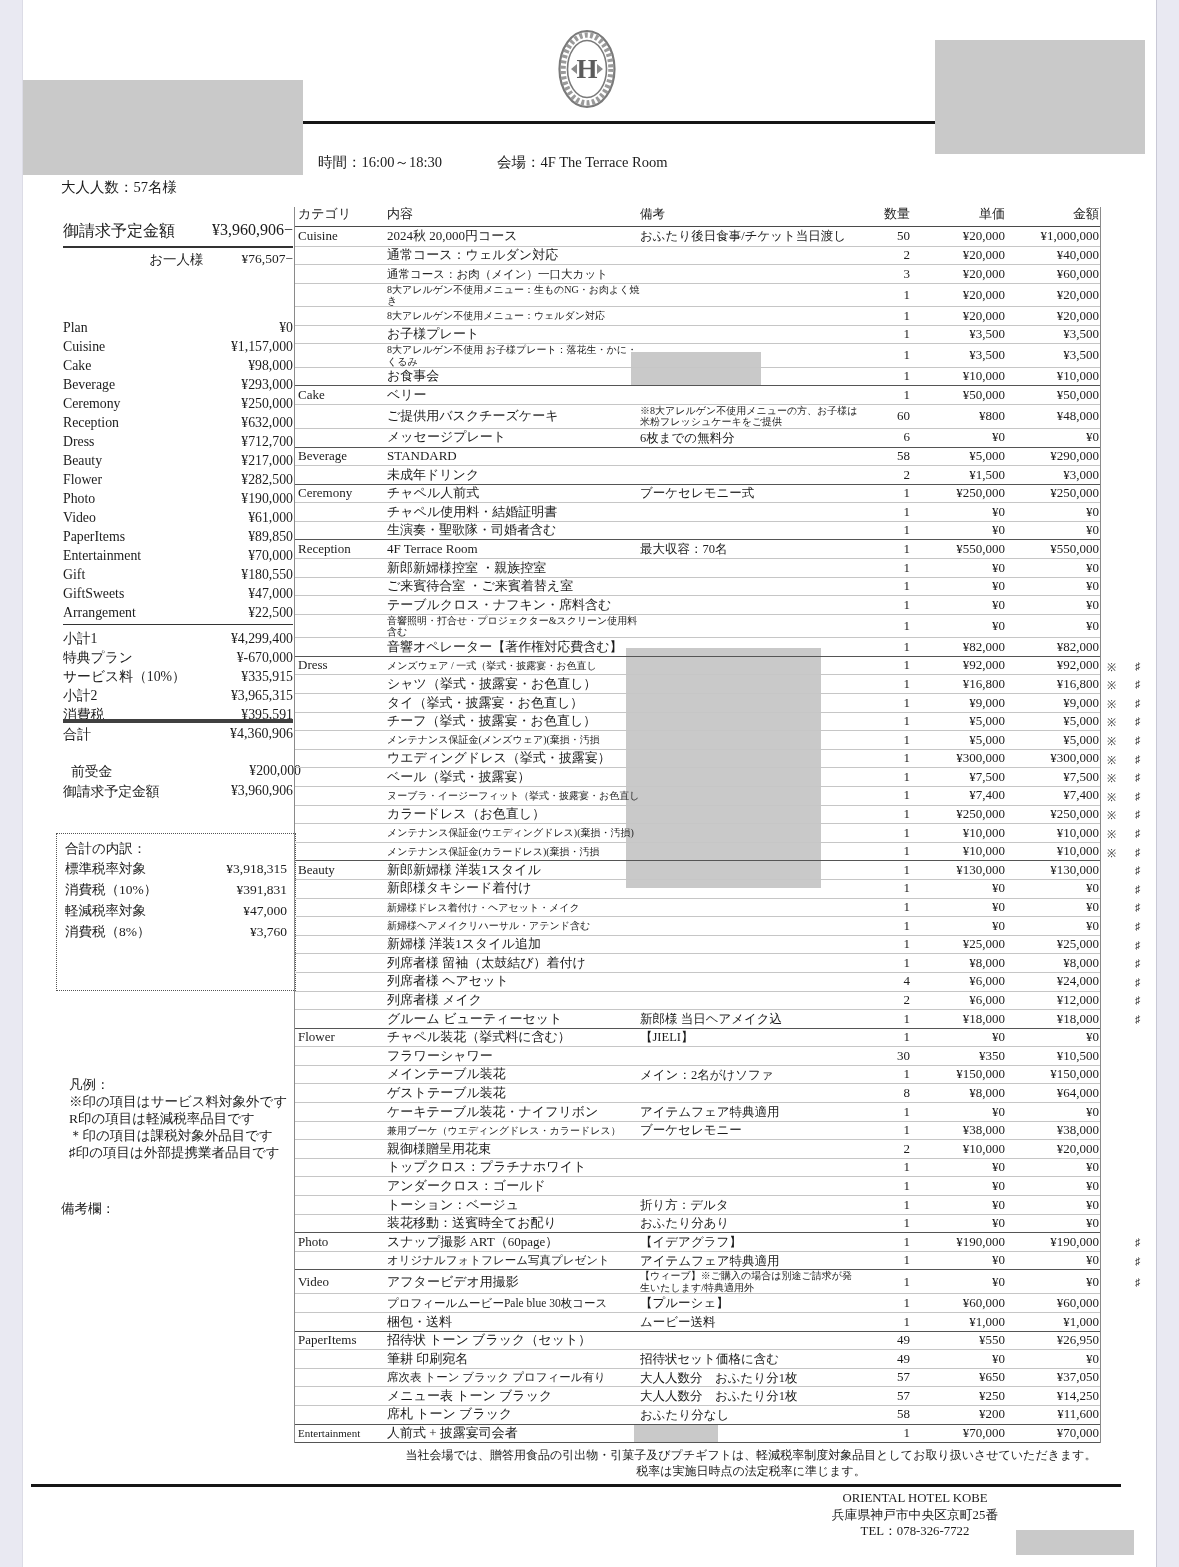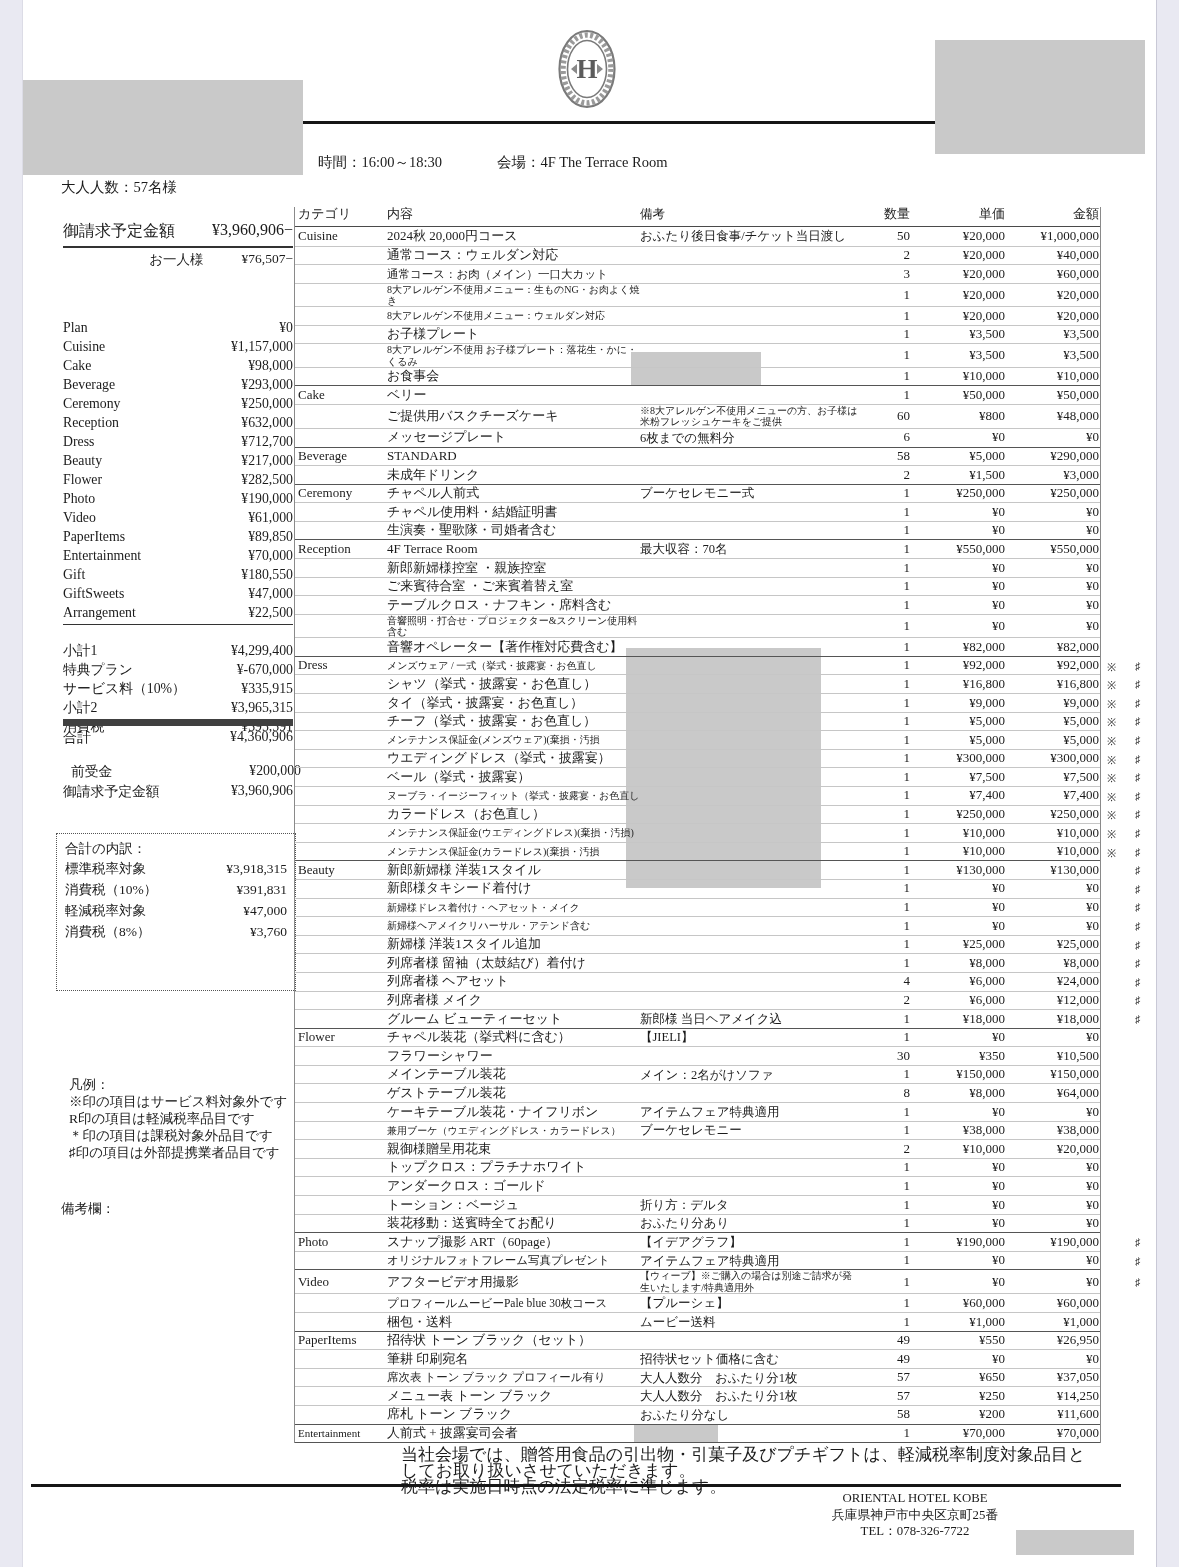--- a/index.html
+++ b/index.html
@@ -21,23 +21,23 @@
   .time-line{position:absolute;left:295px;top:153px;font-size:14.5px;white-space:nowrap;}
   .time-line span{margin-right:55px;}
   .adults{position:absolute;left:38px;top:178px;font-size:14.5px;}
   
   .billing-line{position:absolute;left:40px;top:221px;width:230px;display:flex;justify-content:space-between;
     font-size:16px;border-bottom:2px solid #333;padding-bottom:4px;}
   .perperson-line{position:absolute;left:40px;top:251px;width:230px;display:flex;justify-content:flex-end;gap:38px;font-size:13.5px;}
   .side-list{position:absolute;left:40px;width:230px;font-size:13.8px;}
   .side-row{display:flex;justify-content:space-between;height:19px;line-height:19px;white-space:nowrap;}
   #cat-list{top:318px;}
-  #sub-list{top:624px;border-top:1px solid #333;padding-top:16px;}
+  #sub-list{top:624px;border-top:1px solid #333;padding-top:4px;}
   .total-line{position:absolute;left:40px;top:719px;width:230px;display:flex;justify-content:space-between;
-    border-top:7px solid #404040;padding-top:3px;font-size:14px;}
+    border-top:4px solid #404040;padding-top:3px;font-size:14px;}
   .advance-line{position:absolute;left:48px;top:763px;width:230px;display:flex;justify-content:space-between;font-size:13.8px;}
   .billing2-line{position:absolute;left:40px;top:783px;width:230px;display:flex;justify-content:space-between;font-size:13.8px;}
   .tax-box{position:absolute;left:33px;top:833px;width:240px;height:158px;border:1px dotted #555;
     font-size:13.5px;padding:6px 8px;box-sizing:border-box;}
   .tax-box .side-row{height:21px;line-height:21px;}
   .legend{position:absolute;left:46px;top:1076px;font-size:13.5px;line-height:17px;}
   .remarks{position:absolute;left:38px;top:1200px;font-size:13.5px;}
   
   .logo{position:absolute;left:534px;top:28px;}
   
@@ -56,21 +56,21 @@
   .desc.s{font-size:10px;}
   .note{width:218px;flex:0 0 218px;font-size:12.5px;}
   .note.s{font-size:10px;line-height:1.15;}
   .qty{width:52px;flex:0 0 52px;text-align:right;font-size:13px;}
   .unit{width:95px;flex:0 0 95px;text-align:right;font-size:13px;}
   .amt{width:94px;flex:0 0 94px;text-align:right;font-size:13px;}
   .mk{position:absolute;top:50%;transform:translateY(-50%);font-size:11px;color:#333;}
   .mk1{left:812px;}
   .mk2{left:840px;}
   
-  .foot-note{position:absolute;left:378px;top:1447px;width:700px;text-align:left;font-size:17px;line-height:16px;}
+  .foot-note{position:absolute;left:378px;top:1447px;width:700px;text-align:center;font-size:12px;line-height:16px;}
   .hotel{position:absolute;left:692px;top:1490px;width:400px;text-align:center;font-size:12.8px;line-height:16.5px;}
 </style>
 </head>
 <body>
 
 <div class="page">
 
   <svg class="logo" width="60" height="82" viewBox="0 0 60 82">
     <ellipse cx="30" cy="41" rx="27.5" ry="38" fill="none" stroke="#7a7a7a" stroke-width="2.2"></ellipse>
     <ellipse cx="30" cy="41" rx="24" ry="34" fill="none" stroke="#9a9a9a" stroke-width="5.5" stroke-dasharray="3,2.4"></ellipse>

